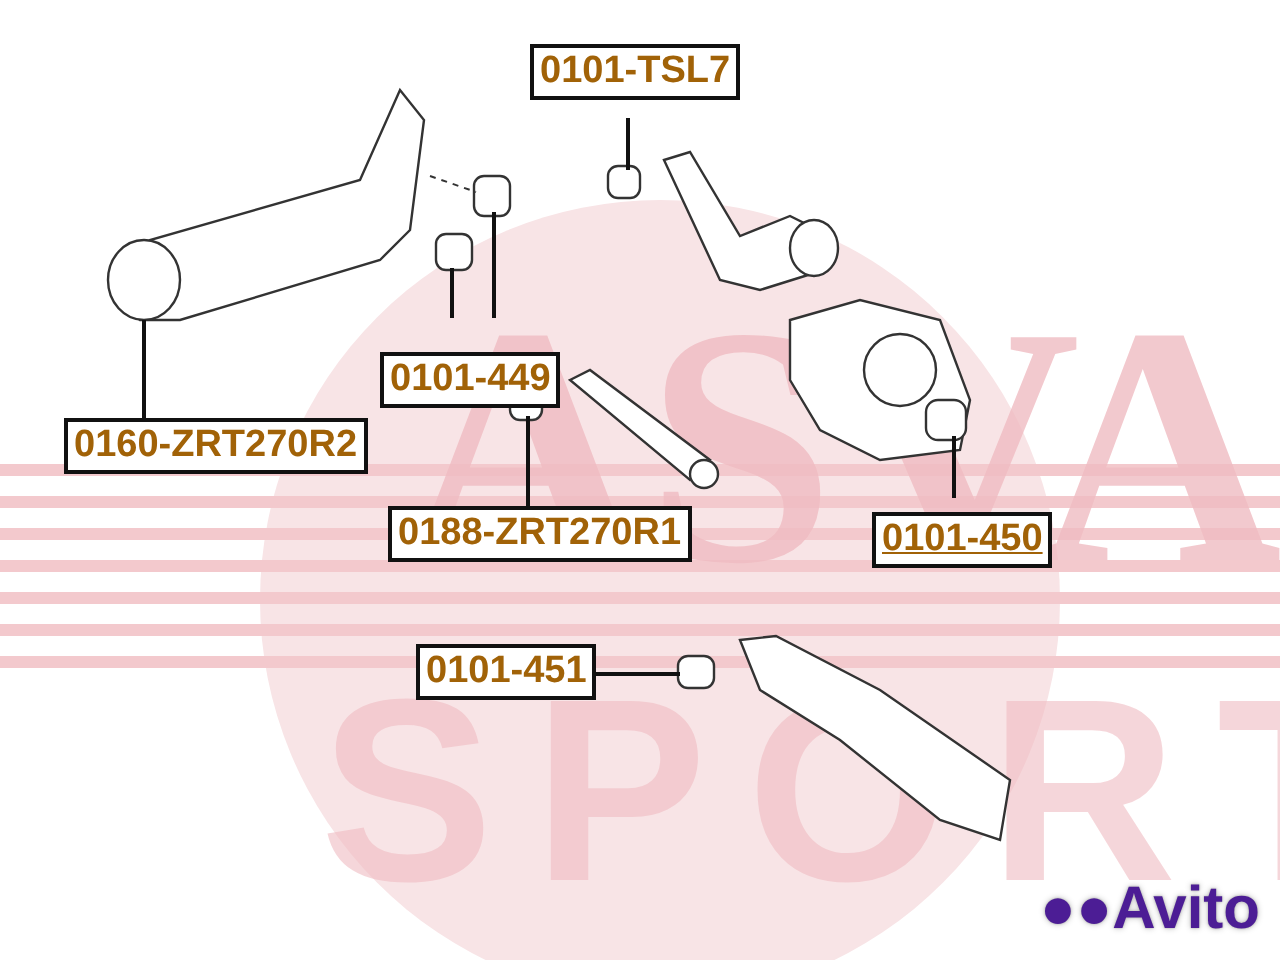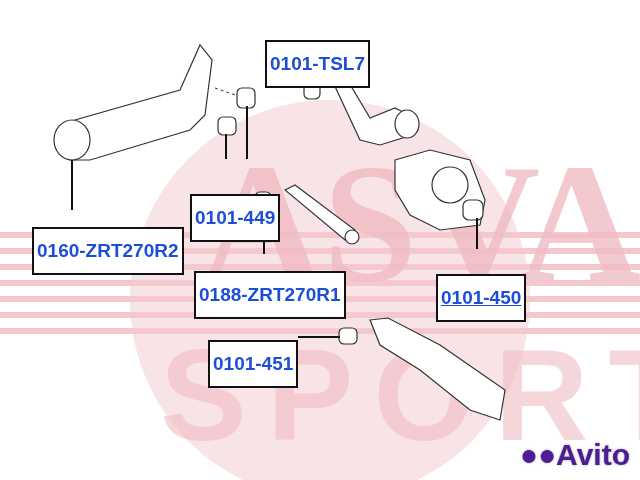--- a/index.html
+++ b/index.html
@@ -1,18 +1,18 @@
 <!DOCTYPE html>
 <html><head>
 <meta charset="utf-8">
 <style>
   html,body{margin:0;padding:0;}
   body{width:640px;height:480px;background:#fff;position:relative;overflow:hidden;font-family:"Liberation Sans",sans-serif;}
   .bg{position:absolute;left:0;top:0;width:640px;height:480px;}
-  .label{position:absolute;border:2px solid #111;background:#fff;color:#1d4ed8;font-weight:bold;font-size:19px;line-height:22px;padding:11px 3px;white-space:nowrap;box-sizing:border-box;margin-top:18px;}
+  .label{position:absolute;border:2px solid #111;background:#fff;color:#a16207;font-weight:bold;font-size:19px;line-height:22px;padding:1px 3px;white-space:nowrap;box-sizing:border-box;}
   .line{position:absolute;background:#111;}
   .watermark{position:absolute;right:10px;bottom:8px;color:#4c1d95;font-size:30px;font-weight:bold;text-shadow:0 0 3px #bbb,0 0 1px #999;}
 </style>
 </head>
 <body>
 
 <svg class="bg" viewBox="0 0 640 480" width="640" height="480">
   <circle cx="330" cy="300" r="200" fill="#f8e4e6"></circle>
   <g fill="#f3c9cd">
     <rect x="0" y="232" width="640" height="6"></rect>

